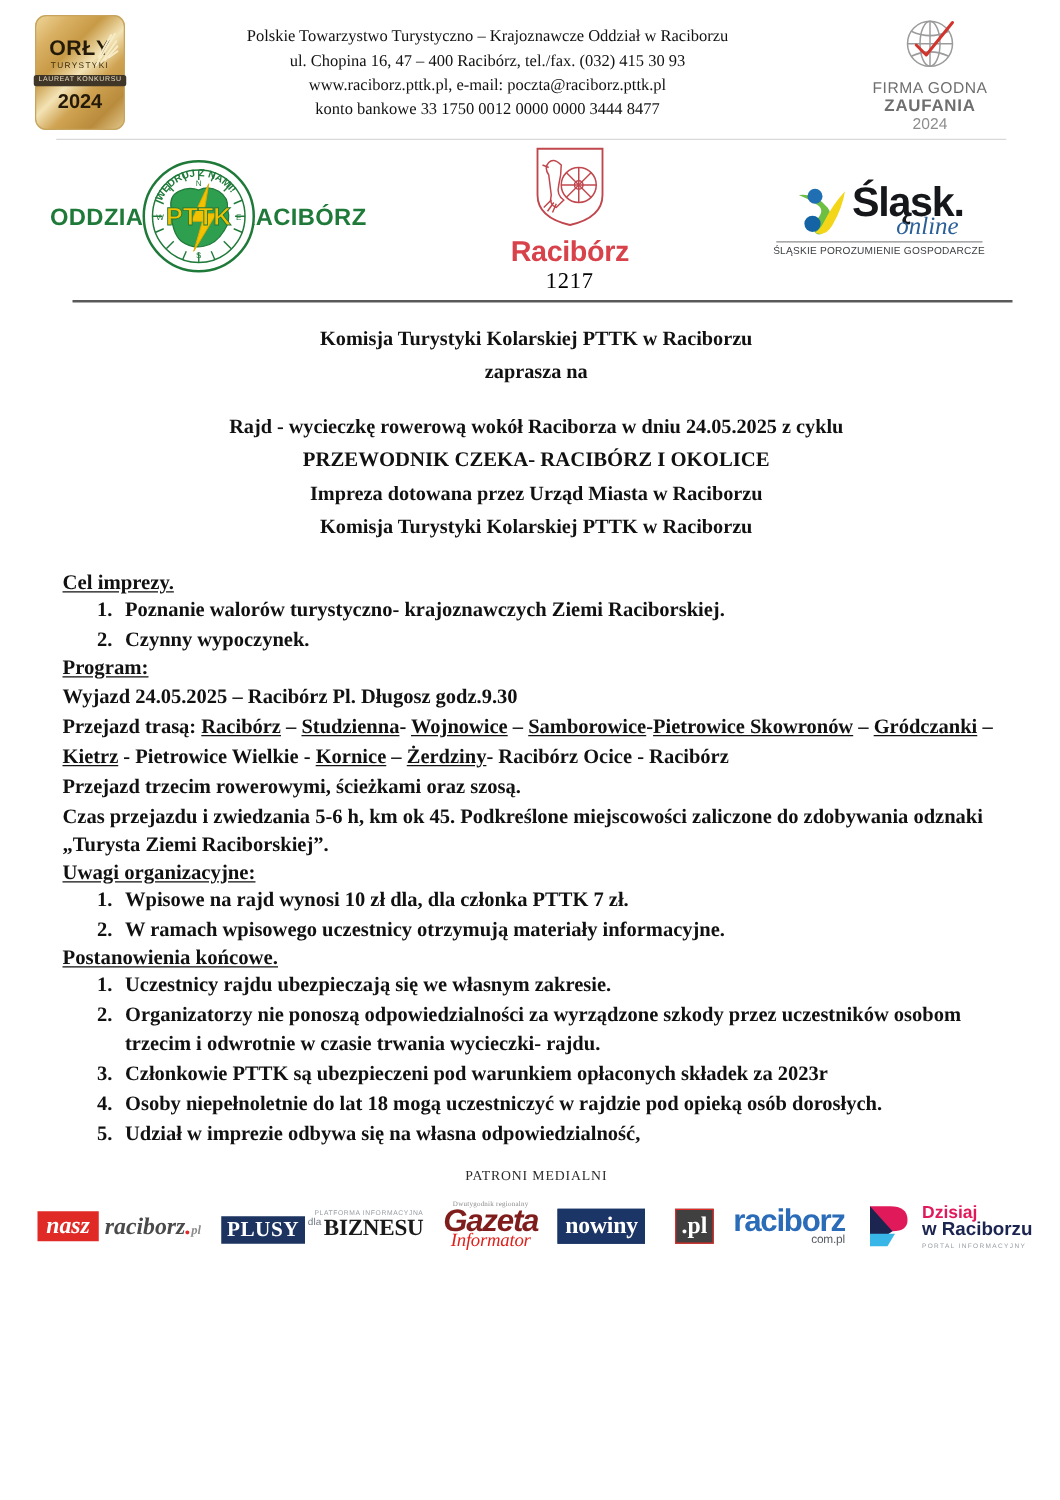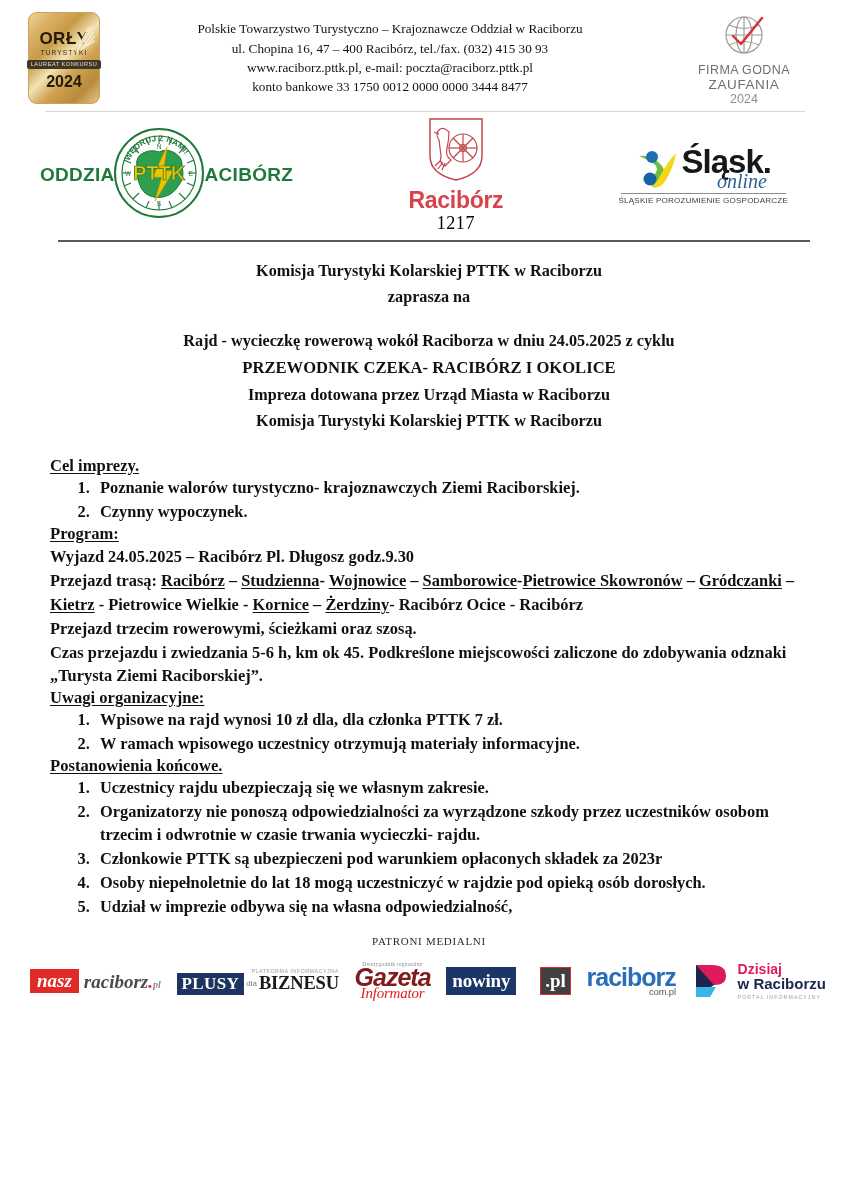--- a/index.html
+++ b/index.html
@@ -70,21 +70,21 @@
   }
 
   
   .fgz {
     flex: 0 0 auto; text-align: center;
     font-family: "Liberation Sans", sans-serif;
     color: #6e6e6e; width: 128px;
   }
   .fgz .fgz-globe { display:block; margin: 0 auto 2px; }
   .fgz .fgz-l1 { font-size: 12.5px; letter-spacing: .4px; line-height:1.15;}
-  .fgz .fgz-l2 { font-size: 13.5px; font-weight: 400; letter-spacing: .6px; line-height:1.15;}
+  .fgz .fgz-l2 { font-size: 13.5px; font-weight: 700; letter-spacing: .6px; line-height:1.15;}
   .fgz .fgz-l3 { font-size: 12.5px; color:#8d8d8d; line-height:1.2;}
 
   hr.rule-light {
     border: none; border-top: 1px solid #d8d8d8;
     margin: 3px 43px 0 45px;
   }
   hr.rule-dark {
     border: none; border-top: 2px solid #5a5a5a;
     margin: 10px 38px 0 58px;
   }
@@ -448,21 +448,21 @@
 <div class="partners">
 
   <div class="p-item">
     <span class="nasz-red">nasz</span>
     <span class="nasz-rest"><span>raciborz</span><span class="nasz-dot">.</span><span class="nasz-pl">pl</span></span>
   </div>
 
   <div class="p-item">
     <div>
       <div class="plusy-top">PLATFORMA INFORMACYJNA</div>
-      <div style="display:flex;align-items:center;">
+      <div style="display:flex;align-items:flex-start;">
         <span class="plusy-box">PLUSY</span>
         <span class="plusy-dla">dla</span>
         <span class="plusy-biz">BIZNESU</span>
       </div>
     </div>
   </div>
 
   <div class="p-item">
     <div>
       <div class="gaz-top">Dwutygodnik regionalny</div>

